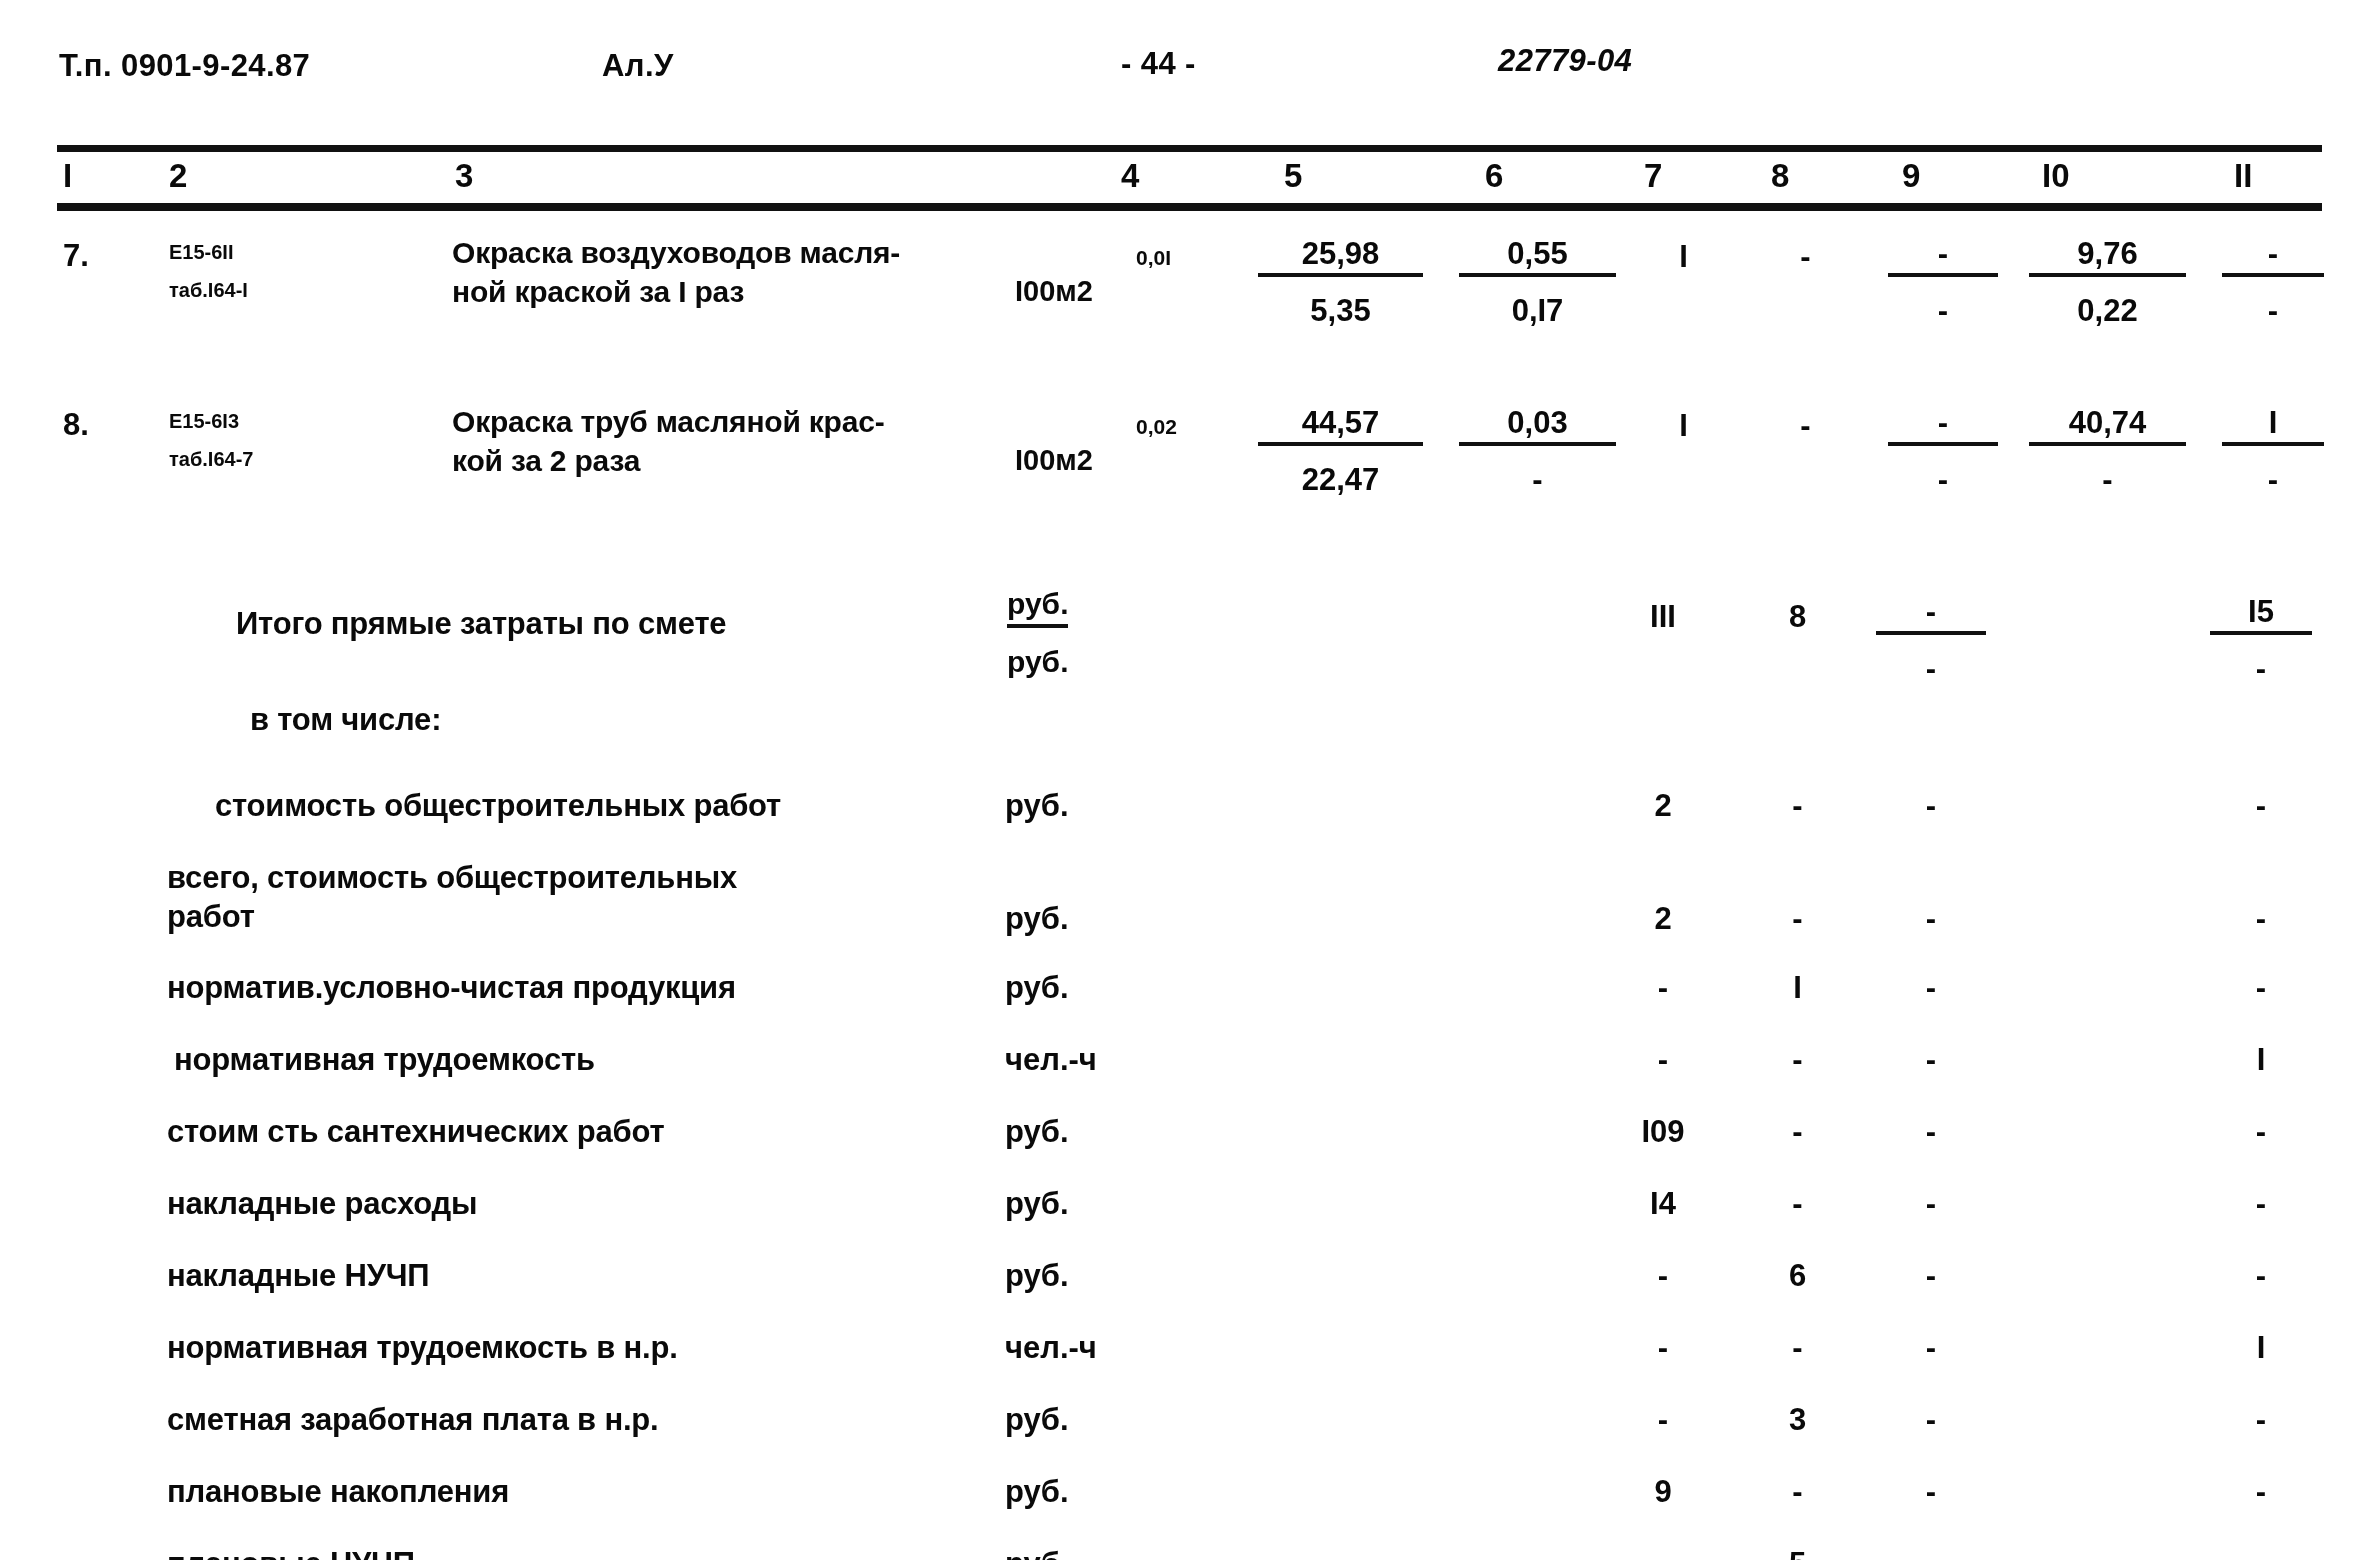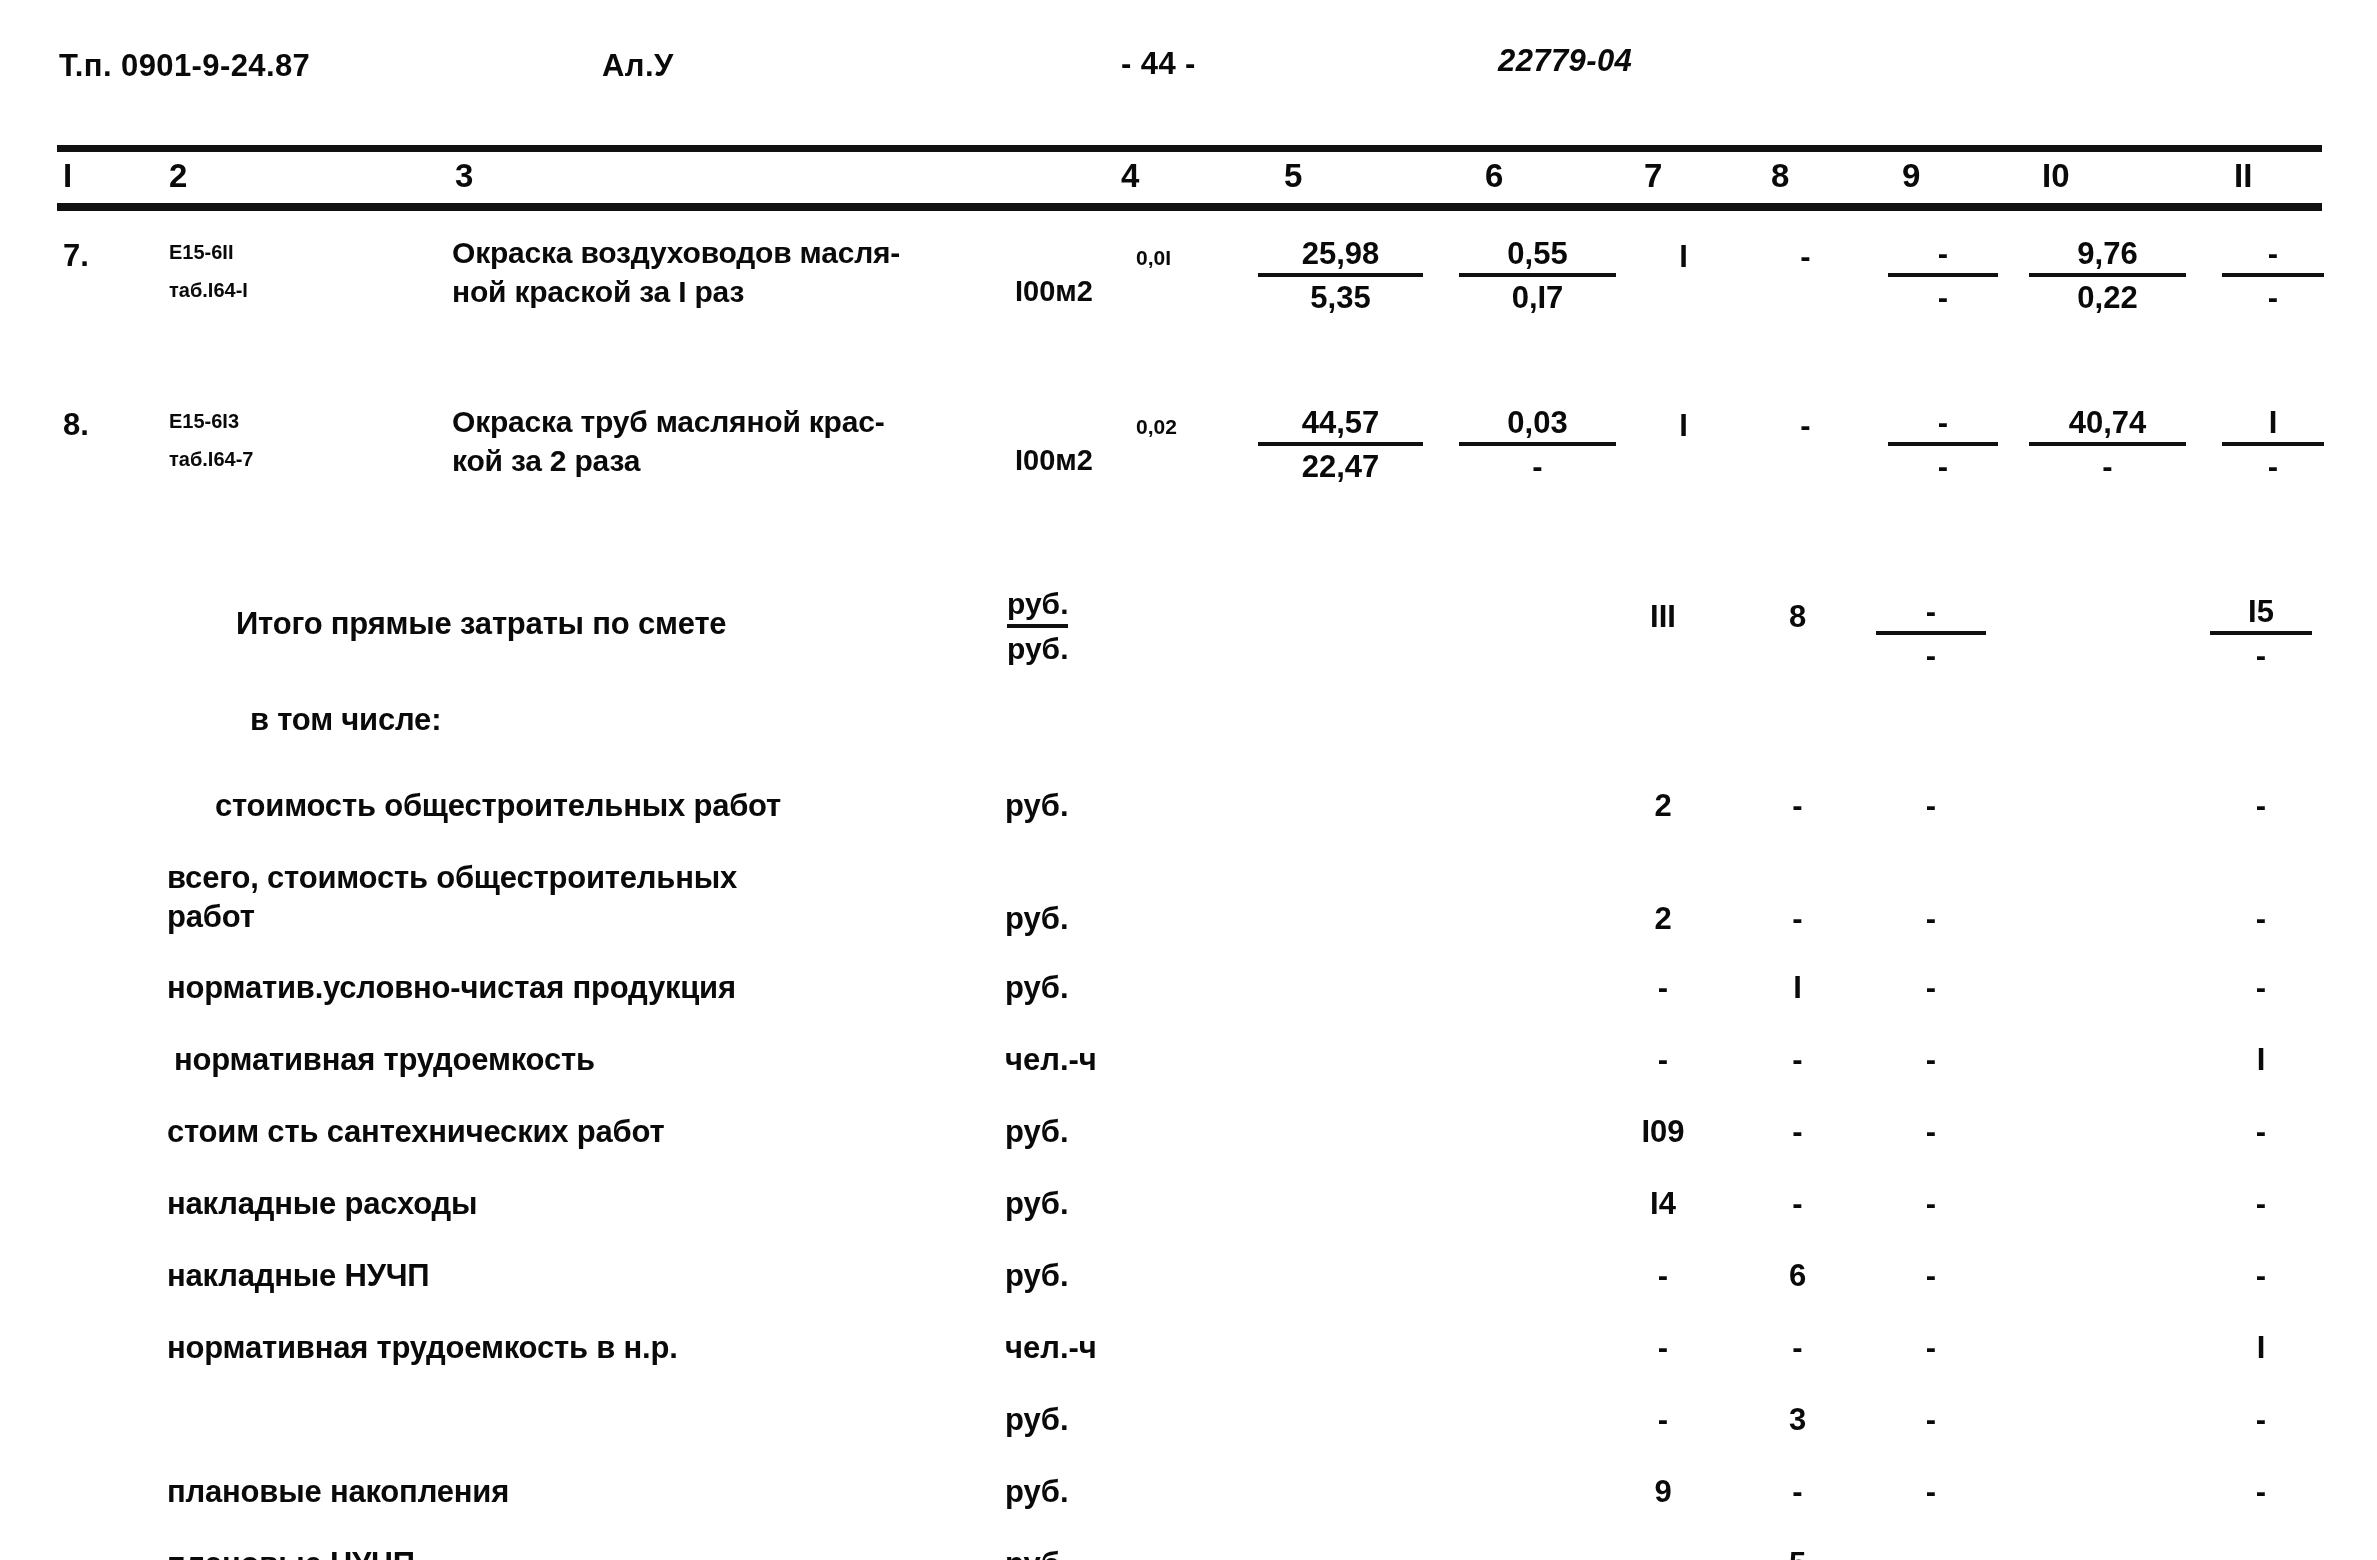--- a/index.html
+++ b/index.html
@@ -109,21 +109,21 @@
     font-size: 31px;
     line-height: 38px;
   }
   .frac .num {
     display: block;
     border-bottom: 4.7px solid #111;
     padding-bottom: 0.8px;
   }
   .frac .den {
     display: block;
-    padding-top: 2px;
+    padding-top: 15px;
   }
 
   
   .sumrow .c-label {
     position: absolute;
     font-family: "Liberation Sans", "DejaVu Sans", sans-serif;
     font-weight: bold;
     font-size: 31px;
     line-height: 38px;
     white-space: pre;
@@ -324,20 +324,21 @@
         </div>
         <div class="row sumrow" style="height: 72px;">
           <span class="c-label" style="left:167px; top:4.7px;">нормативная трудоемкость в н.р.</span>
           <span class="c-unit" style="left:1005px; top:4.7px;">чел.-ч</span>
           <span class="c-v x7" style="top:6.3px;">-</span>
           <span class="c-v x8" style="top:6.3px;">-</span>
           <span class="c-v x9" style="top:6.3px;">-</span>
           <span class="c-v x11" style="top:6.3px;">I</span>
         </div>
         <div class="row sumrow" style="height: 72px;">
+          <span class="c-label" style="left:167px; top:4.7px;">сметная заработная плата в н.р.</span>
           <span class="c-unit" style="left:1005px; top:4.7px;">руб.</span>
           <span class="c-v x7" style="top:6.3px;">-</span>
           <span class="c-v x8" style="top:6.3px;">3</span>
           <span class="c-v x9" style="top:6.3px;">-</span>
           <span class="c-v x11" style="top:6.3px;">-</span>
         </div>
         <div class="row sumrow" style="height: 72px;">
           <span class="c-label" style="left:167px; top:4.7px;">плановые накопления</span>
           <span class="c-unit" style="left:1005px; top:4.7px;">руб.</span>
           <span class="c-v x7" style="top:6.3px;">9</span>

